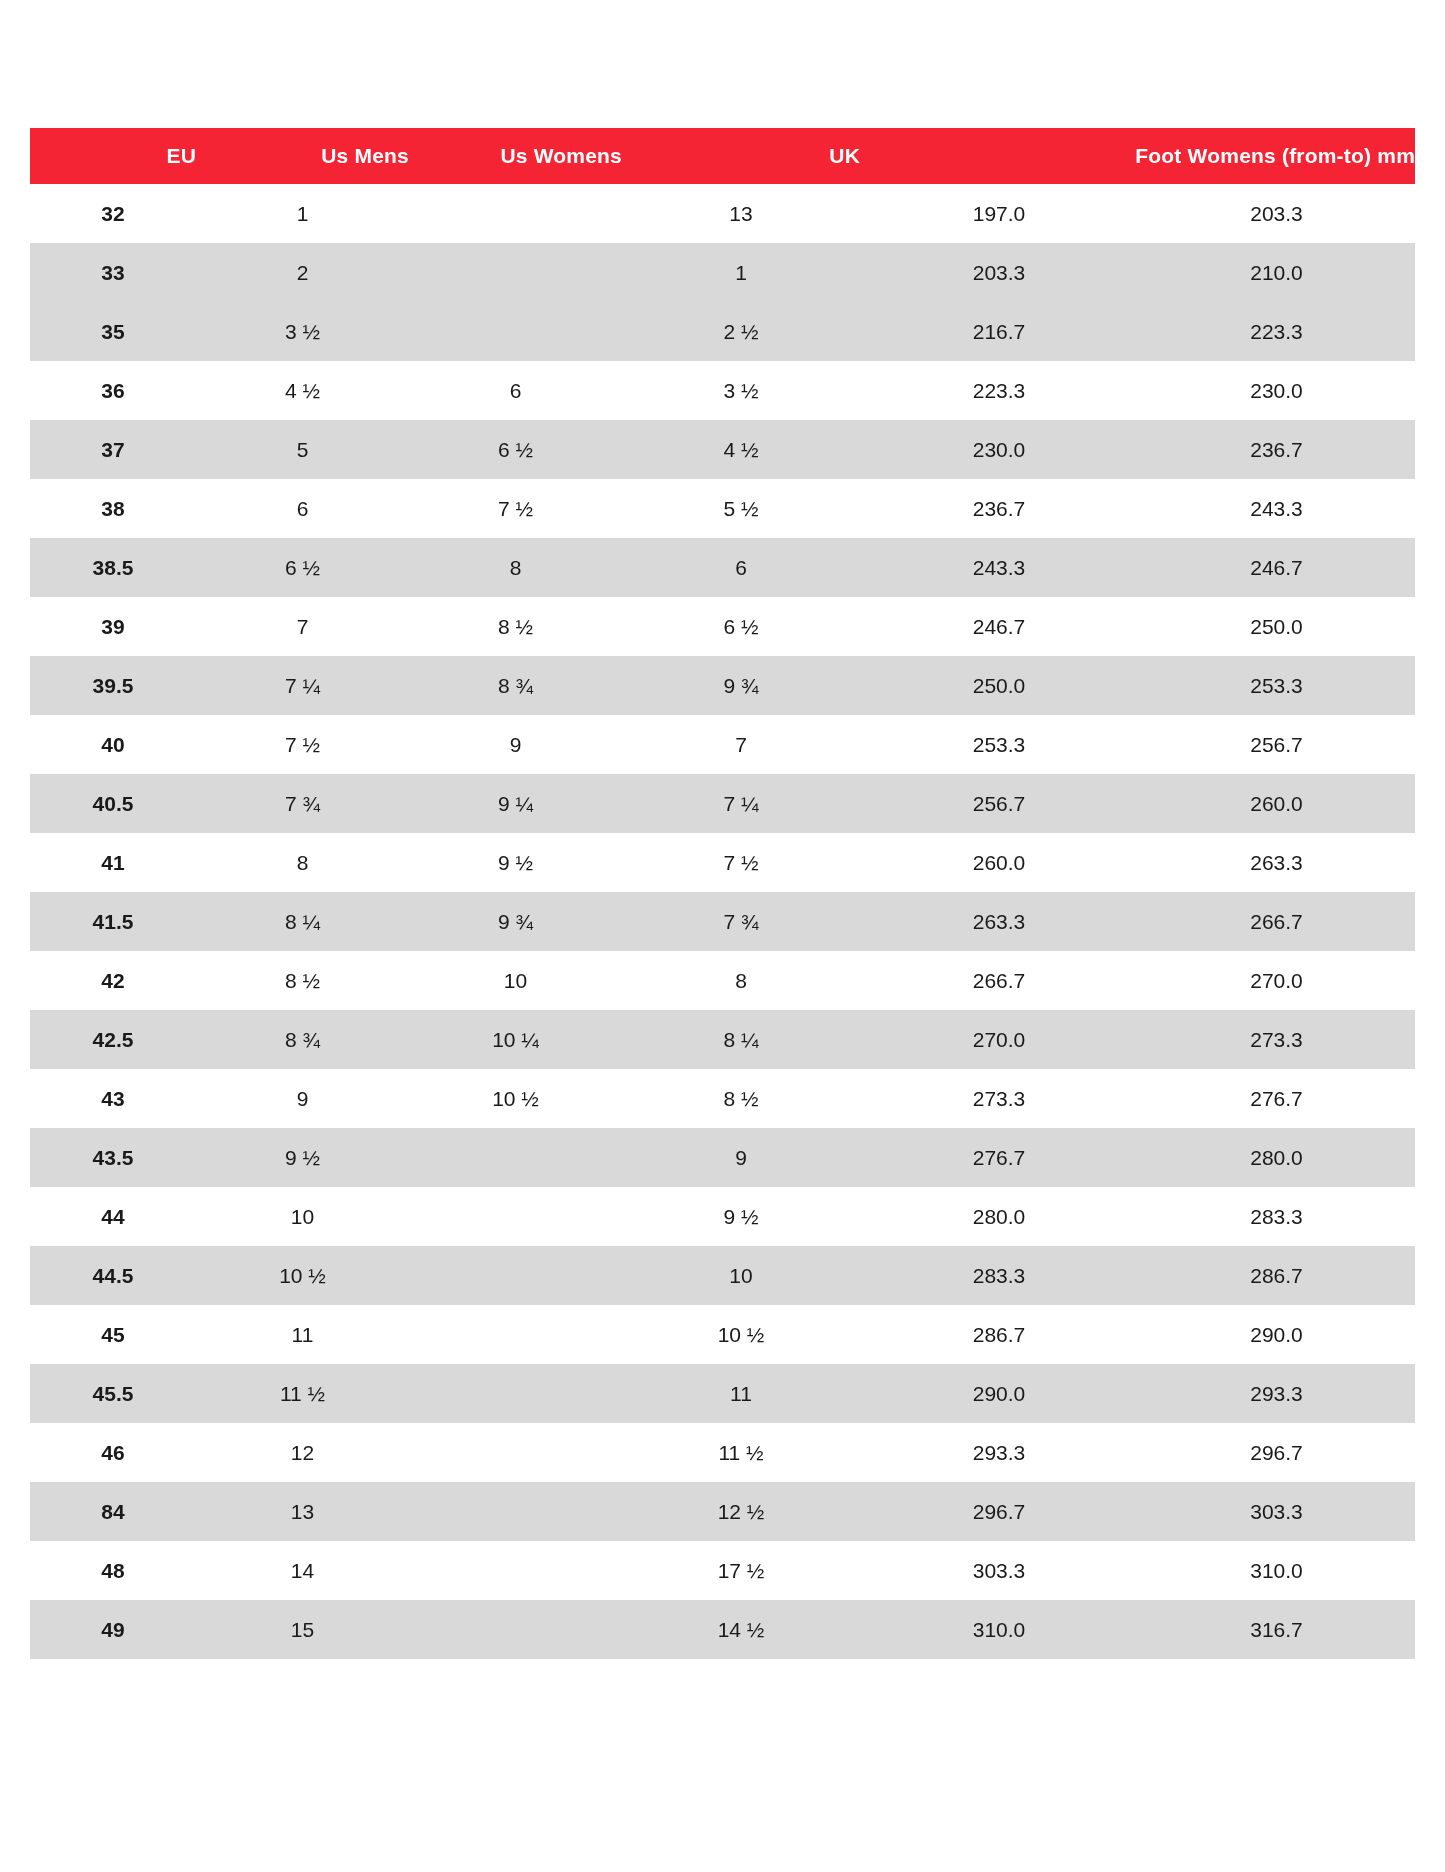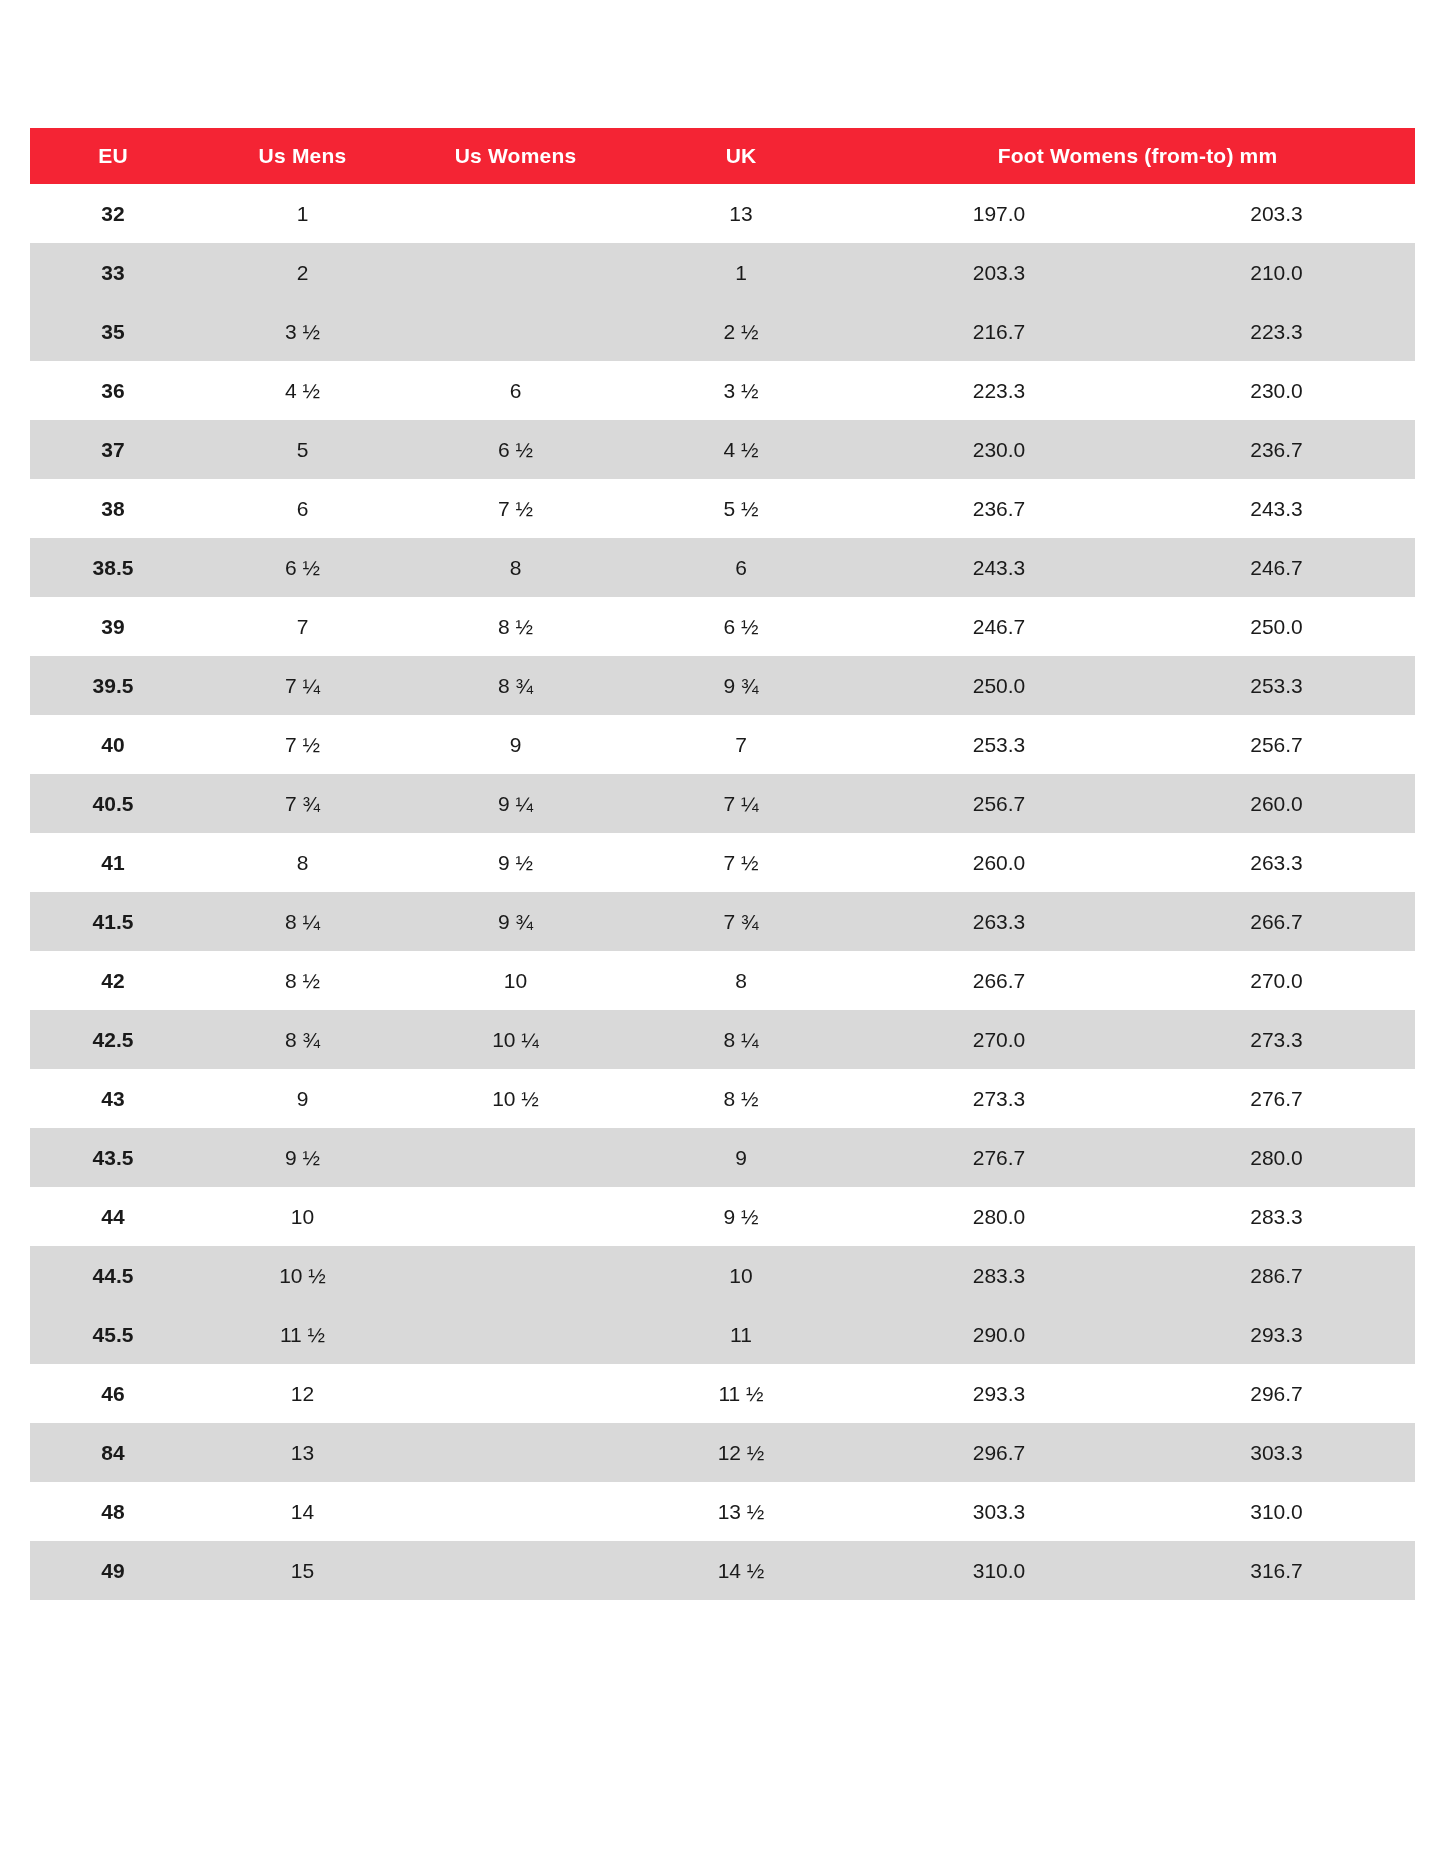--- a/index.html
+++ b/index.html
@@ -25,21 +25,21 @@
   table.size-chart {
     border-collapse: collapse;
     width: 1385px;
     table-layout: fixed;
   }
   table.size-chart thead th {
     background: #f42434;
     color: #ffffff;
     font-size: 21px;
     font-weight: bold;
-    text-align: center;
+    text-align: right;
     height: 56px;
     padding: 0;
     vertical-align: middle;
     letter-spacing: 0.2px;
   }
   table.size-chart tbody td {
     text-align: center;
     height: 59px;
     padding: 0;
     vertical-align: middle;
@@ -231,20 +231,28 @@
           <td>283.3</td>
         </tr>
         <tr class="alt">
           <td class="eu">44.5</td>
           <td>10 ½</td>
           <td></td>
           <td>10</td>
           <td>283.3</td>
           <td>286.7</td>
         </tr>
+        <tr>
+          <td class="eu">45</td>
+          <td>11</td>
+          <td></td>
+          <td>10 ½</td>
+          <td>286.7</td>
+          <td>290.0</td>
+        </tr>
         <tr class="alt">
           <td class="eu">45.5</td>
           <td>11 ½</td>
           <td></td>
           <td>11</td>
           <td>290.0</td>
           <td>293.3</td>
         </tr>
         <tr>
           <td class="eu">46</td>
@@ -259,21 +267,21 @@
           <td>13</td>
           <td></td>
           <td>12 ½</td>
           <td>296.7</td>
           <td>303.3</td>
         </tr>
         <tr>
           <td class="eu">48</td>
           <td>14</td>
           <td></td>
-          <td>13 ½</td>
+          <td>17 ½</td>
           <td>303.3</td>
           <td>310.0</td>
         </tr>
         <tr class="alt">
           <td class="eu">49</td>
           <td>15</td>
           <td></td>
           <td>14 ½</td>
           <td>310.0</td>
           <td>316.7</td>

